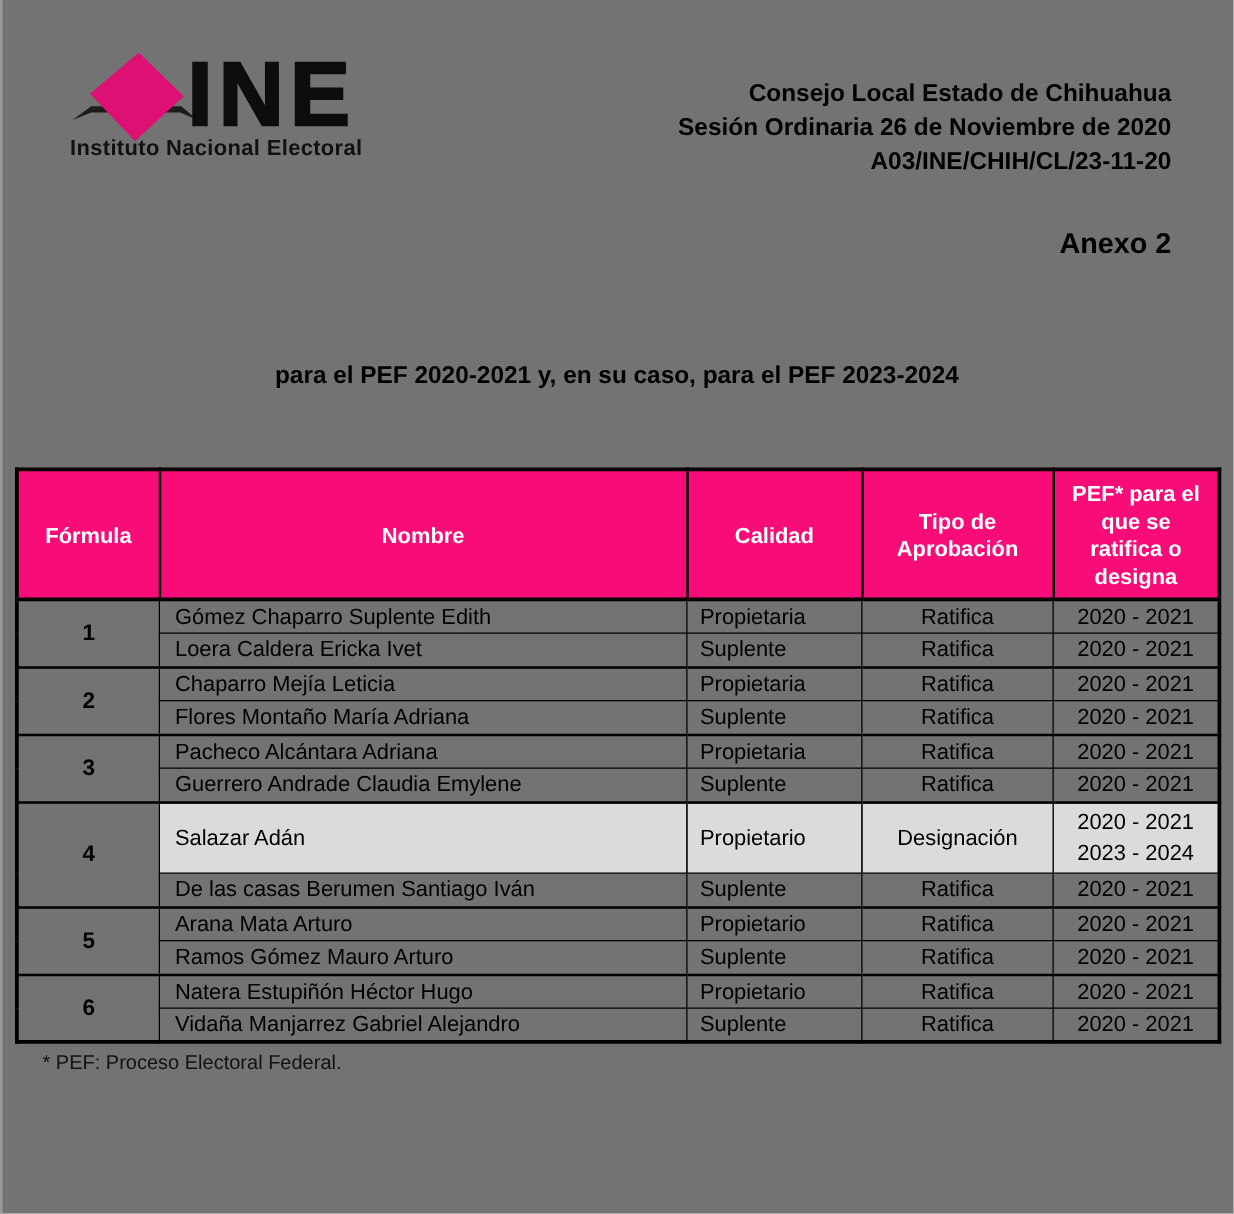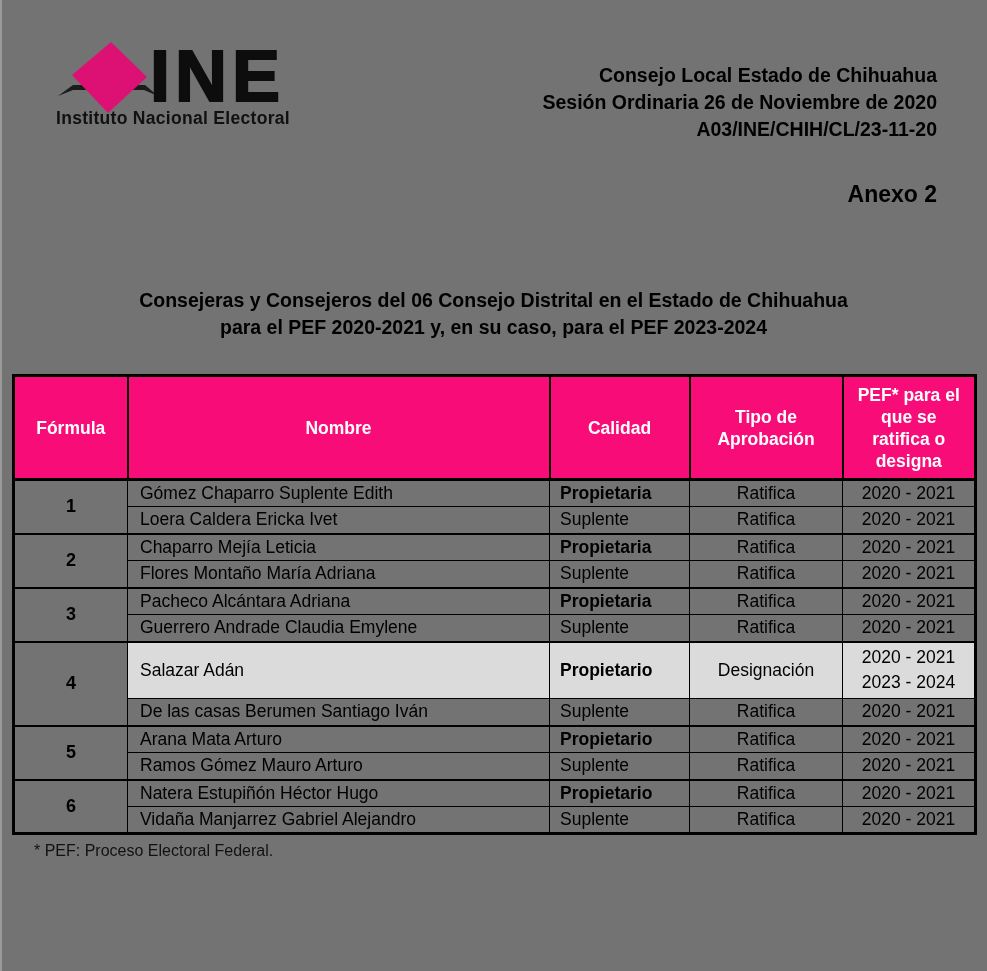--- a/index.html
+++ b/index.html
@@ -87,21 +87,21 @@
     padding: 0 6px;
     white-space: nowrap;
     overflow: hidden;
   }
   tr.group-start td { border-top-width: 2.5px; }
   td.c-formula { text-align: center; font-weight: bold; font-size: 18px; }
   td.c-nombre  { text-align: left; padding-left: 12px; }
   td.c-calidad { text-align: left; padding-left: 10px; }
   td.c-tipo    { text-align: center; }
   td.c-pef     { text-align: center; line-height: 25px; }
-  td.bold      { font-weight: bold; }
+  td.bold      { font-weight: normal; }
   td.hl        { background: var(--highlight-gray, #dbdbdb); }
 
   
   .footnote {
     position: absolute; left: 34px; top: 842px;
     font-size: 16px; color: #111; text-align: center;
   }
 </style>
 </head>
 <body>
@@ -119,21 +119,20 @@
   </div>
 
   <div class="head-right">
     <div>Consejo Local Estado de Chihuahua</div>
     <div>Sesión Ordinaria 26 de Noviembre de 2020</div>
     <div>A03/INE/CHIH/CL/23-11-20</div>
   </div>
   <div class="annex">Anexo 2</div>
 
   <div class="doc-title">
-    <div>Consejeras y Consejeros del 06 Consejo Distrital en el Estado de Chihuahua</div>
     <div>para el PEF 2020-2021 y, en su caso, para el PEF 2023-2024</div>
   </div>
 
   <table class="doc-table">
     <colgroup>
       <col style="width:114px">
         <col style="width:422px">
         <col style="width:140px">
         <col style="width:153px">
         <col style="width:133px">

